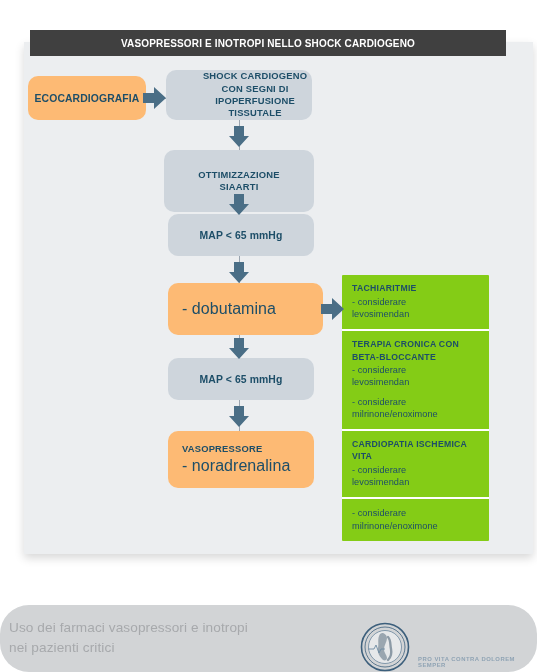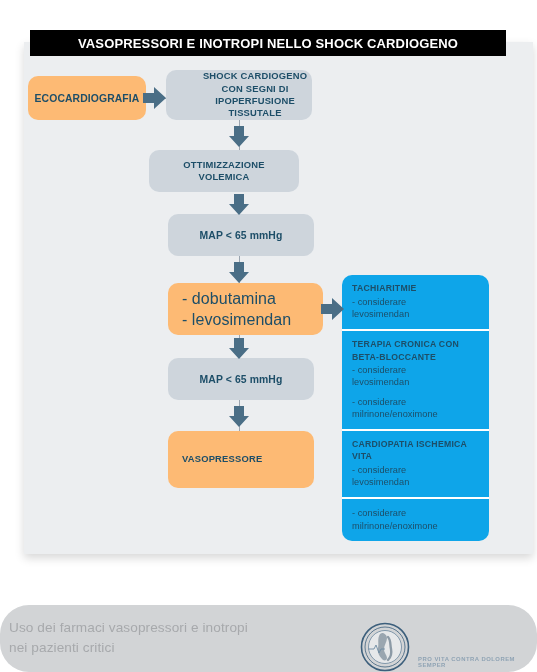--- a/index.html
+++ b/index.html
@@ -54,23 +54,23 @@
     height: 475px;
     border-width: 5px 5px 5px 0;
     border-left: none;
   }
   #header-bar {
     position: absolute;
     left: 20px;
     top: 16px;
     width: 476px;
     height: 26px;
-    background: #000000;
+    background: #404040;
     color: #ffffff;
-    font-size: 13px;
+    font-size: 10px;
     font-weight: bold;
     letter-spacing: 0.15px;
     display: flex;
     align-items: center;
     justify-content: center;
     text-align: center;
     z-index: 4;
   }
   #canvas {
     position: absolute;
@@ -118,21 +118,21 @@
     letter-spacing: 0.1px;
   }
   .node .itm {
     font-size: 16px;
     line-height: 1.34;
     letter-spacing: 0.05px;
   }
 
   #n-eco   { left: 18px;  top: 62px;  width: 118px; height: 44px; }
   #n-shock { left: 156px; top: 56px;  width: 146px; height: 50px; padding-left: 32px; }
-  #n-ottim { left: 139px; top: 136px; width: 150px; height: 42px; }
+  #n-ottim { left: 154px; top: 136px; width: 150px; height: 62px; }
   #n-map1  { left: 158px; top: 200px; width: 146px; height: 42px; }
   #n-inotr { left: 158px; top: 269px; width: 155px; height: 52px; }
   #n-map2  { left: 158px; top: 344px; width: 146px; height: 42px; }
   #n-vaso  { left: 158px; top: 417px; width: 146px; height: 57px; }
 
   
   .vline {
     position: absolute;
     width: 1px;
     background: #9aa5b0;
@@ -157,22 +157,22 @@
     z-index: 4;
   }
   .arrow-down svg, .arrow-right svg { display: block; }
 
   
   #side-panel {
     position: absolute;
     left: 332px;
     top: 261px;
     width: 147px;
-    background: #0ea5e9;
-    border-radius: 10px;
+    background: #84cc16;
+    border-radius: 1px;
     overflow: hidden;
     z-index: 3;
   }
   .side-sec {
     padding: 8px 8px 9px 10px;
     color: #1d4e68;
     border-bottom: 2px solid #ffffff;
     box-sizing: border-box;
   }
   .side-sec:last-child { border-bottom: none; }
@@ -311,38 +311,38 @@
   </div>
 
   <div class="node fill-light centered" id="n-shock">
     <span class="ttl">SHOCK CARDIOGENO</span>
     <span class="ttl">CON SEGNI DI</span>
     <span class="ttl">IPOPERFUSIONE TISSUTALE</span>
   </div>
 
   <div class="node fill-light centered" id="n-ottim">
     <span class="ttl">OTTIMIZZAZIONE</span>
-    <span class="ttl">VOLEMICA</span>
+    <span class="ttl">SIAARTI</span>
   </div>
 
   <div class="node fill-light centered" id="n-map1">
     <span class="plain">MAP &lt; 65 mmHg</span>
   </div>
 
   <div class="node fill-dark lefted" id="n-inotr">
     <span class="itm">- dobutamina</span>
-    <span class="itm">- levosimendan</span>
   </div>
 
   <div class="node fill-light centered" id="n-map2">
     <span class="plain">MAP &lt; 65 mmHg</span>
   </div>
 
   <div class="node fill-dark lefted" id="n-vaso">
     <span class="ttl">VASOPRESSORE</span>
+    <span class="itm">- noradrenalina</span>
   </div>
 
   <div id="side-panel">
 
     <div class="side-sec">
       <div class="sh">TACHIARITMIE</div>
       <div class="sl">- considerare</div>
       <div class="sl">  levosimendan</div>
     </div>
 

